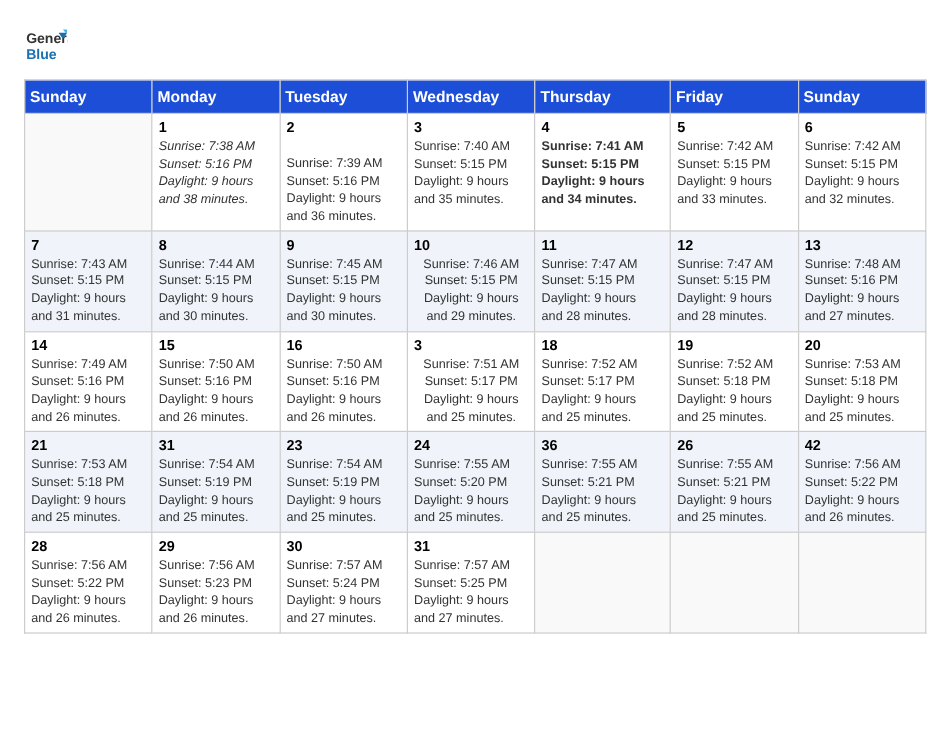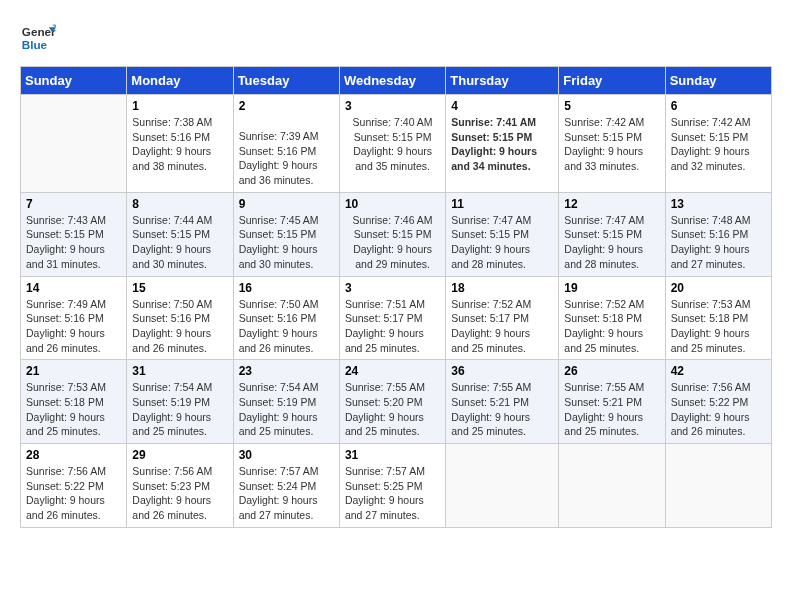--- a/index.html
+++ b/index.html
@@ -101,35 +101,35 @@
         <th>Thursday</th>
         <th>Friday</th>
         <th>Sunday</th>
       </tr>
   </thead>
   <tbody id="calendar-body">
   <tr>
         <td class="empty"></td>
         <td>
           <div class="day-number">1</div>
-          <div class="day-info" style="white-space: pre-line;">Sunrise: 7:38 AM
+          <div class="day-info" style="white-space: pre-line; font-style: italic;">Sunrise: 7:38 AM
 Sunset: 5:16 PM
 Daylight: 9 hours
 and 38 minutes.</div>
         </td>
         <td>
           <div class="day-number">2</div>
           <div class="day-info" style="white-space: pre-line; margin-top: 16px;">Sunrise: 7:39 AM
 Sunset: 5:16 PM
 Daylight: 9 hours
 and 36 minutes.</div>
         </td>
         <td>
           <div class="day-number">3</div>
-          <div class="day-info" style="white-space: pre-line; text-align: center;">Sunrise: 7:40 AM
+          <div class="day-info" style="white-space: pre-line;">Sunrise: 7:40 AM
 Sunset: 5:15 PM
 Daylight: 9 hours
 and 35 minutes.</div>
         </td>
         <td>
           <div class="day-number">4</div>
           <div class="day-info" style="white-space: pre-line; font-weight: bold;">Sunrise: 7:41 AM
 Sunset: 5:15 PM
 Daylight: 9 hours
 and 34 minutes.</div>
@@ -217,21 +217,21 @@
         </td>
         <td>
           <div class="day-number">16</div>
           <div class="day-info" style="white-space: pre-line;">Sunrise: 7:50 AM
 Sunset: 5:16 PM
 Daylight: 9 hours
 and 26 minutes.</div>
         </td>
         <td>
           <div class="day-number">3</div>
-          <div class="day-info" style="white-space: pre-line;">Sunrise: 7:51 AM
+          <div class="day-info" style="white-space: pre-line; text-align: center;">Sunrise: 7:51 AM
 Sunset: 5:17 PM
 Daylight: 9 hours
 and 25 minutes.</div>
         </td>
         <td>
           <div class="day-number">18</div>
           <div class="day-info" style="white-space: pre-line;">Sunrise: 7:52 AM
 Sunset: 5:17 PM
 Daylight: 9 hours
 and 25 minutes.</div>

